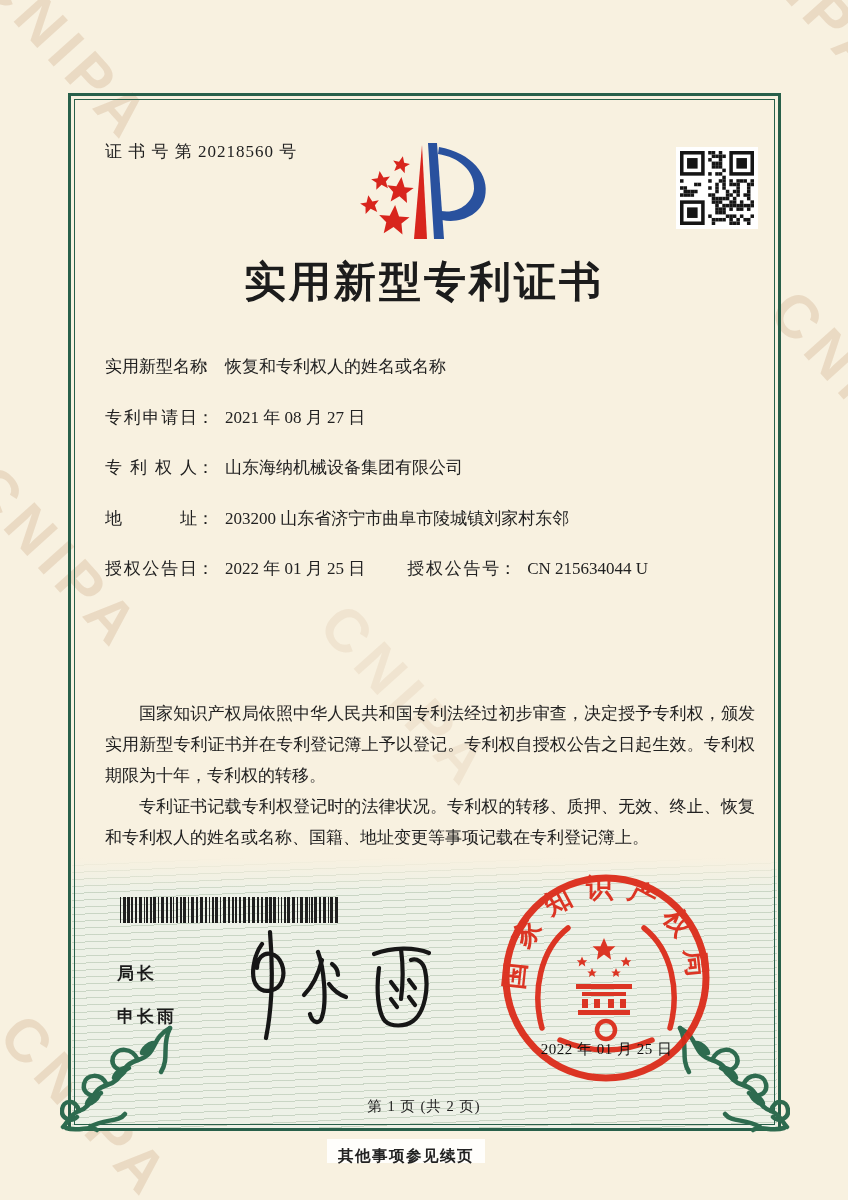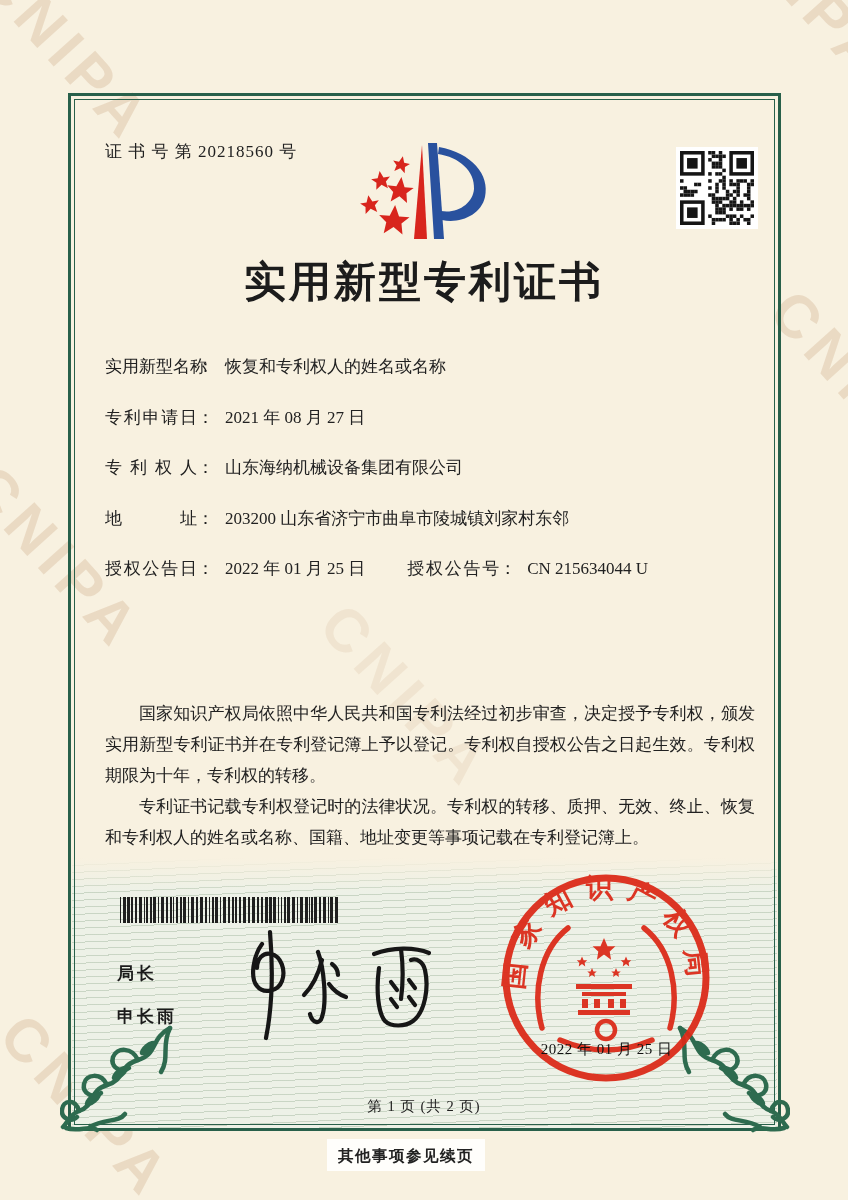--- a/index.html
+++ b/index.html
@@ -102,21 +102,21 @@
     position:absolute; left:524px; top:1040px; width:165px; z-index:5;
     text-align:center; font-size:15px; letter-spacing:0.5px; color:#111;
   }
 
   
   .page-info {
     position:absolute; left:0; right:0; top:1097px; z-index:3;
     text-align:center; font-size:14.5px; letter-spacing:1px;
   }
   .note-box {
-    position:absolute; left:327px; top:1139px; width:158px; height:32px; z-index:3;
+    position:absolute; left:327px; top:1139px; width:158px; height:24px; z-index:3;
     background:#fffefb; text-align:center; line-height:34px;
     font-size:15.5px; font-weight:600; letter-spacing:1.5px; color:#222;
   }
 </style>
 </head>
 <body>
 
 <div class="page">
 
   <div class="wm" style="left:-45px; top:15px;">CNIPA</div>

